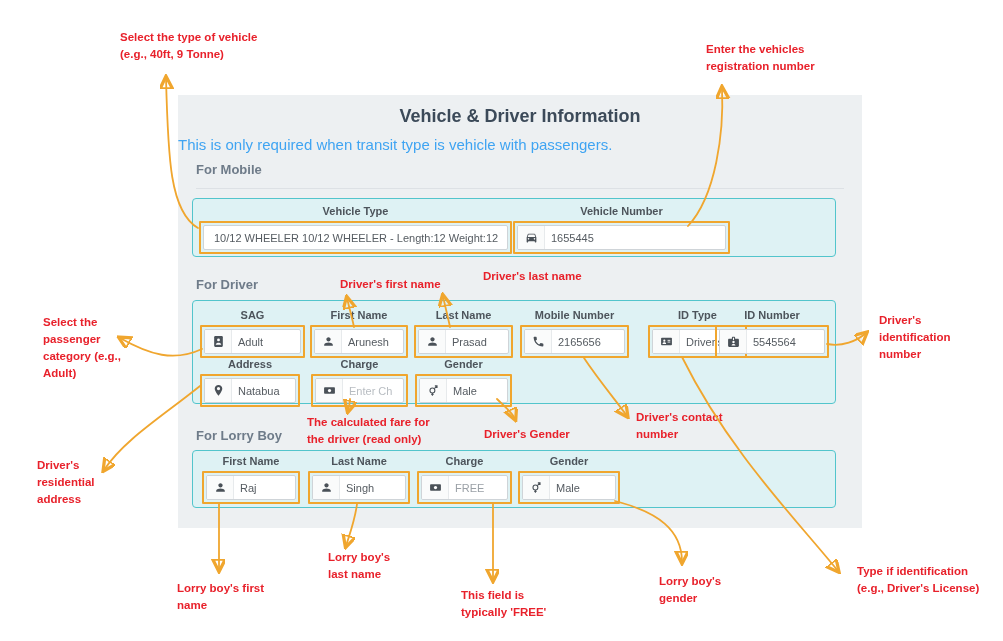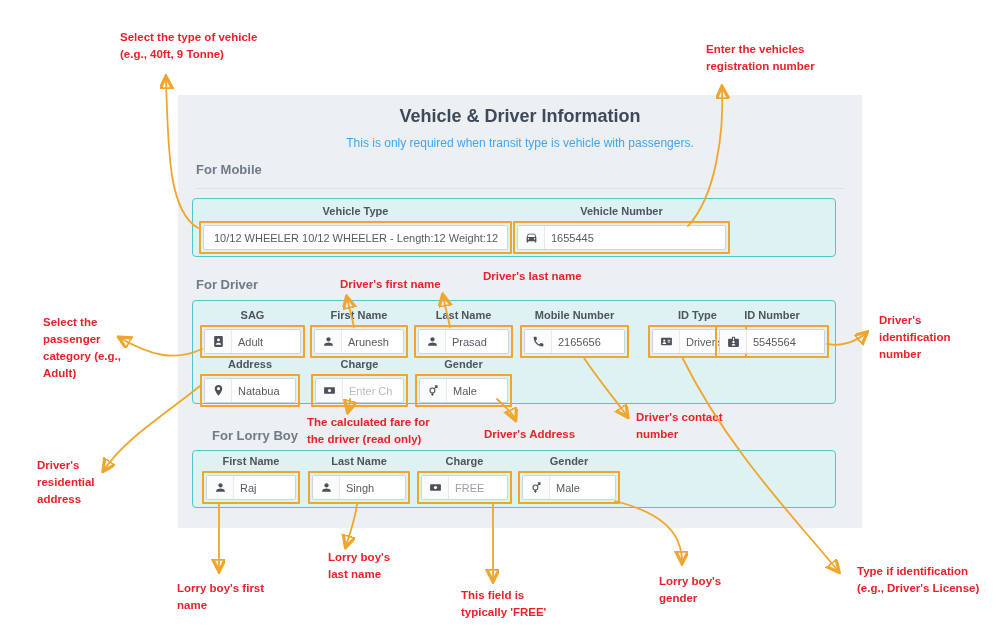--- a/index.html
+++ b/index.html
@@ -2,22 +2,22 @@
 <html><head>
 <meta charset="utf-8">
 <style>
   html,body{margin:0;padding:0;background:#ffffff;}
   #stage{position:relative;width:1003px;height:641px;background:#ffffff;overflow:hidden;
          font-family:"Liberation Sans",sans-serif;}
   
   .card{position:absolute;left:178px;top:95px;width:684px;height:433px;background:#edf0f2;}
   .title{position:absolute;left:178px;top:106px;width:684px;text-align:center;
          font-size:18px;font-weight:bold;color:#3c4a59;}
-  .subtitle{position:absolute;left:178px;top:136px;width:684px;text-align:center;
-            font-size:12px;color:#3fa4f2;}
+  .subtitle{position:absolute;left:178px;top:136px;width:684px;text-align:left;
+            font-size:15px;color:#3fa4f2;}
   .sec-head{position:absolute;font-size:13px;font-weight:bold;color:#6e7b89;}
   .hr{position:absolute;left:196px;top:188px;width:648px;height:1px;background:#dde1e5;}
   .panel{position:absolute;background:#def2f4;border:1.5px solid #52c5cc;border-radius:4px;box-sizing:border-box;}
   
   .field{position:absolute;}
   .flabel{display:block;text-align:center;font-size:11px;font-weight:bold;color:#4d545b;
           height:14px;line-height:13px;margin-bottom:2px;white-space:nowrap;}
   .hl{border:2px solid #f0a62e;padding:2px;border-radius:1px;}
   .igroup{display:flex;align-items:stretch;height:25px;background:#ffffff;
           border:1px solid #cfd4d8;border-radius:2px;box-sizing:border-box;overflow:hidden;}
@@ -41,21 +41,21 @@
 <div id="stage">
 
   <div class="card"></div>
 
   <div class="title">Vehicle &amp; Driver Information</div>
   <div class="subtitle">This is only required when transit type is vehicle with passengers.</div>
 
   <div class="sec-head" style="left:196px;top:162px;">For Mobile</div>
   <div class="hr"></div>
   <div class="sec-head" style="left:196px;top:277px;">For Driver</div>
-  <div class="sec-head" style="left:212px;top:428px;">For Lorry Boy</div>
+  <div class="sec-head" style="left:196px;top:428px;">For Lorry Boy</div>
 
   <div class="panel" style="left:192px;top:198px;width:644px;height:59px;"></div>
   <div class="panel" style="left:192px;top:300px;width:644px;height:104px;"></div>
   <div class="panel" style="left:192px;top:450px;width:644px;height:58px;"></div>
 
   <div class="field" style="left:199px;top:205px;width:313px;">
     <span class="flabel">Vehicle Type</span>
     <div class="hl">
       <div class="igroup">
         <input class="ival" style="padding-left: 10px;" readonly="" value="10/12 WHEELER 10/12 WHEELER - Length:12 Weight:12 Tonn">
@@ -303,21 +303,21 @@
   </div>
   <div class="note" style="left:307px;top:414px;">
     <span>The calculated fare for</span>
     <span>the driver (read only)</span>
   </div>
   <div class="note" style="left:857px;top:563px;">
     <span>Type if identification</span>
     <span>(e.g., Driver's License)</span>
   </div>
   <div class="note" style="left:484px;top:426px;">
-    <span>Driver's Address</span>
+    <span>Driver's Gender</span>
   </div>
   <div class="note" style="left:636px;top:409px;">
     <span>Driver's contact</span>
     <span>number</span>
   </div>
   <div class="note" style="left:177px;top:580px;">
     <span>Lorry boy's first</span>
     <span>name</span>
   </div>
   <div class="note" style="left:328px;top:549px;">

